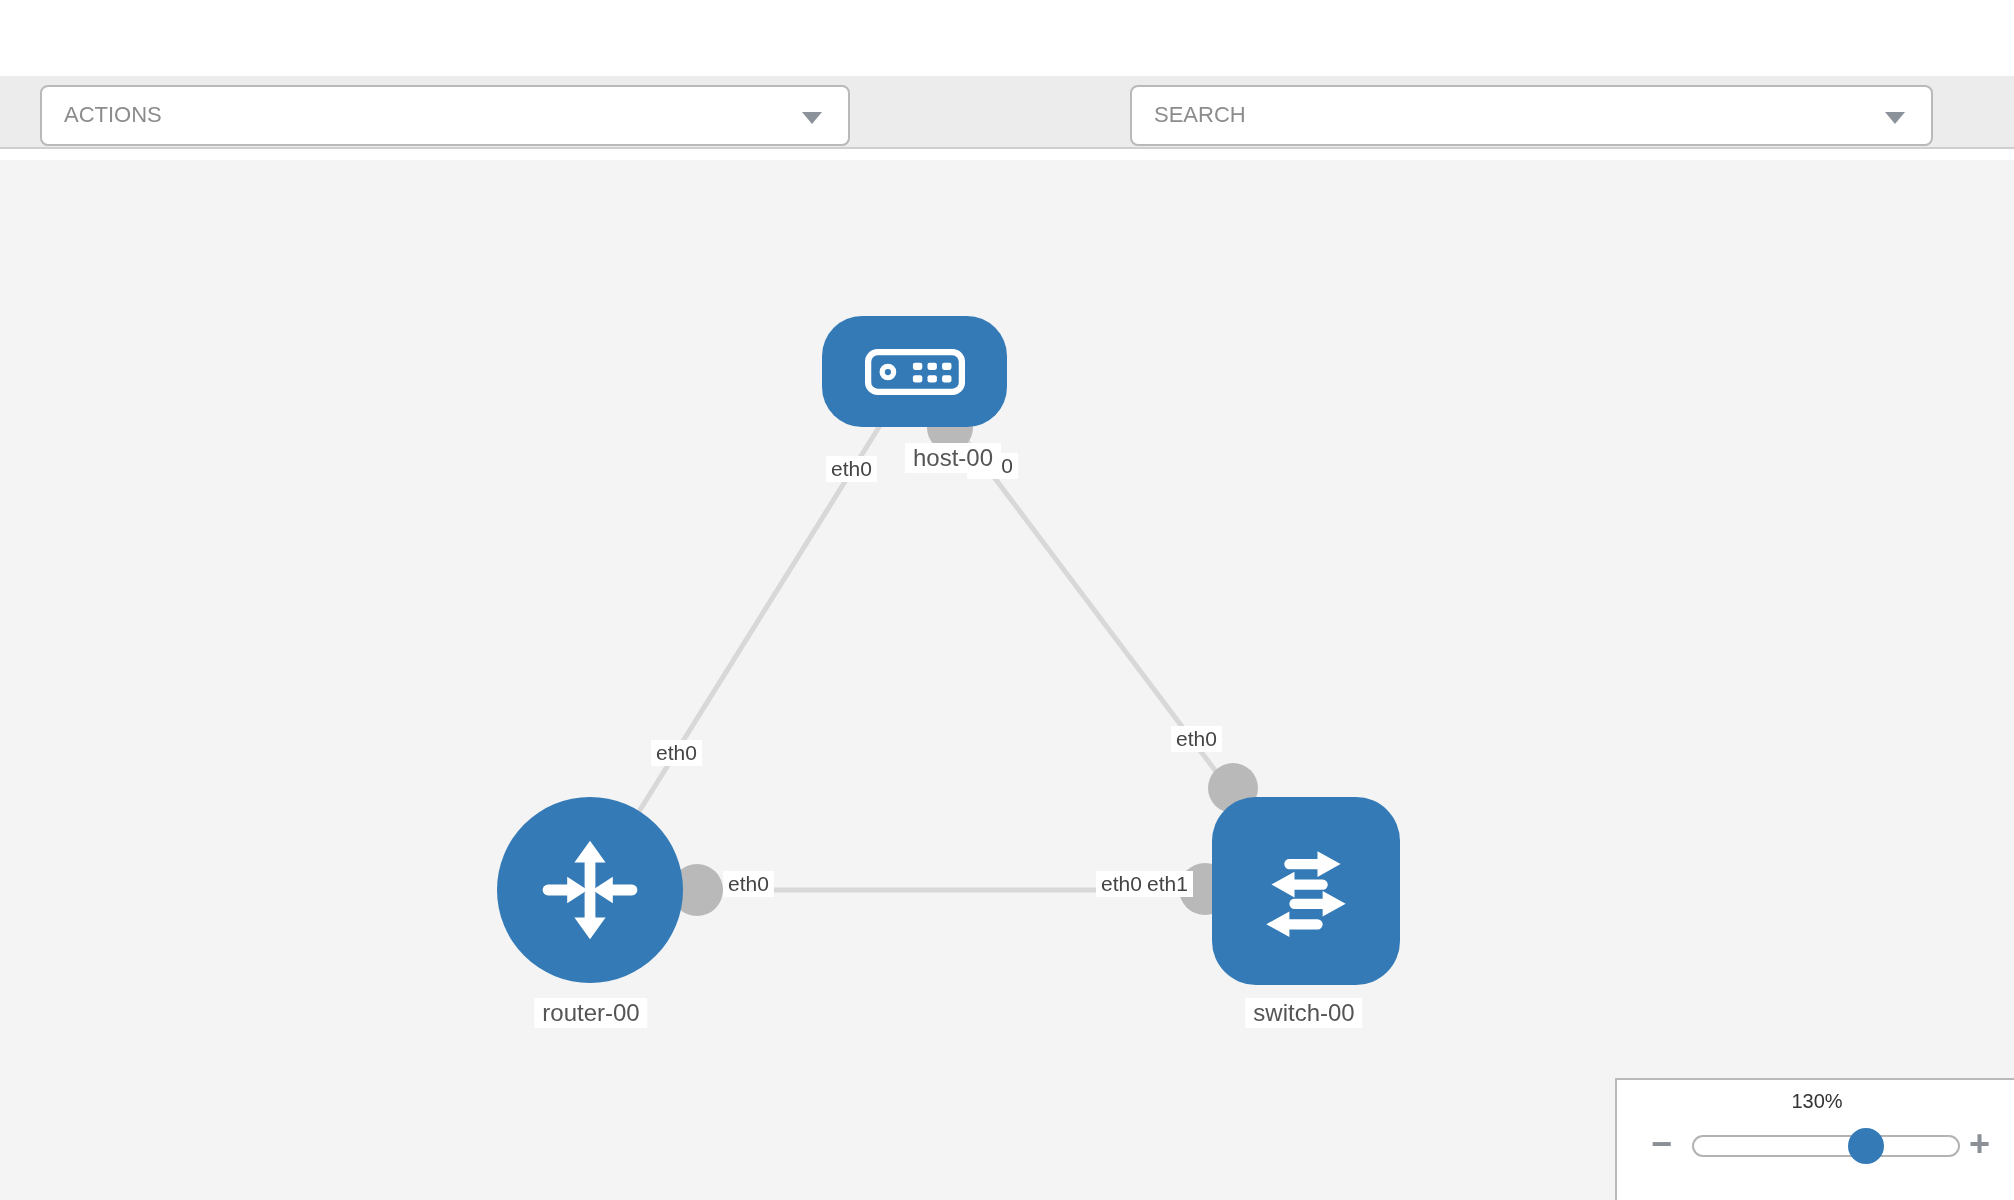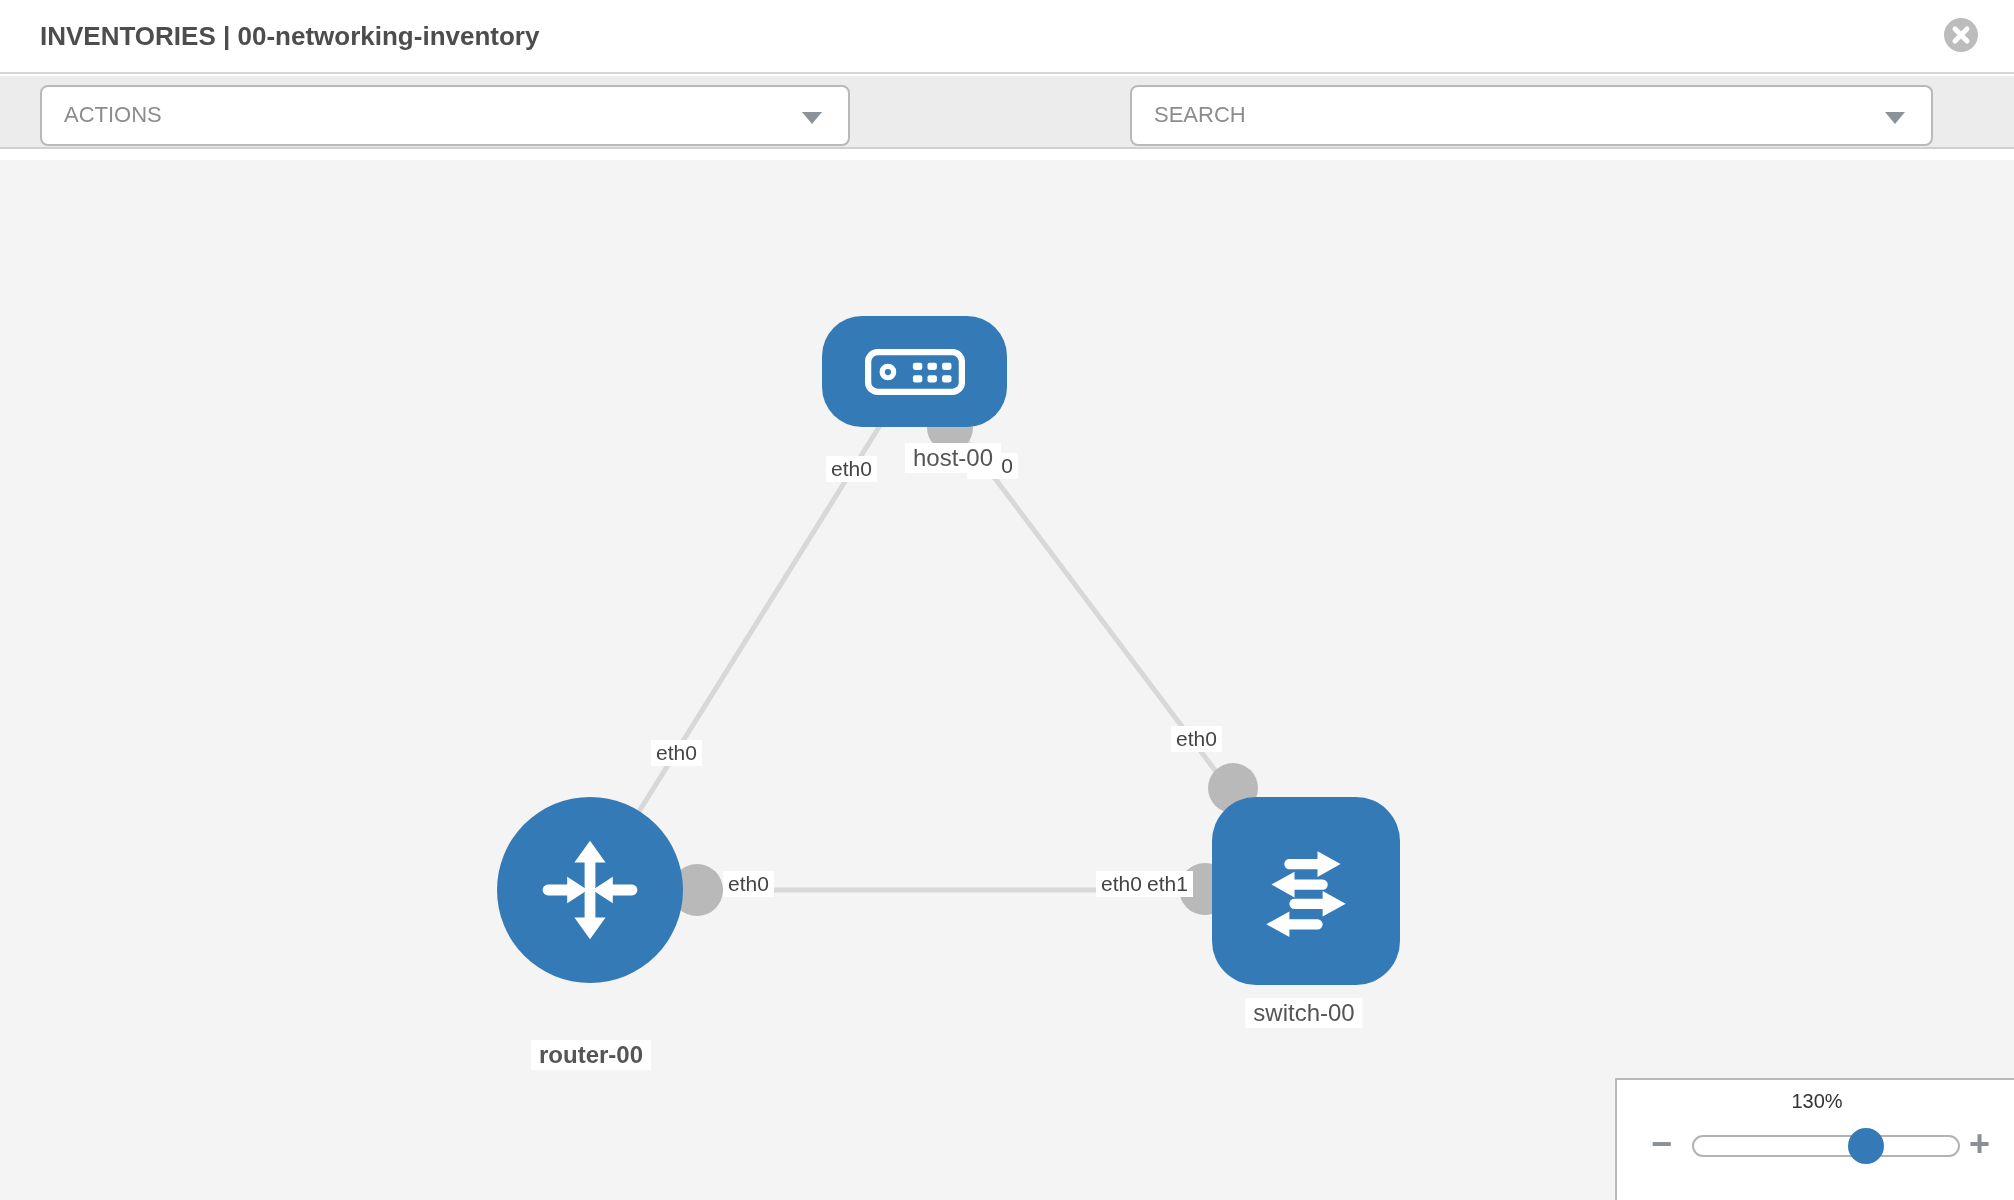--- a/index.html
+++ b/index.html
@@ -57,29 +57,20 @@
   .zoom-track { position:absolute; left:75px; top:55px; width:268px; height:22px;
                 background:#fff; border:2px solid #b3b3b3; border-radius:12px; cursor:pointer; }
   .zoom-thumb { position:absolute; left:231px; top:48px; width:36px; height:36px;
                 border-radius:50%; background:#337ab7; cursor:pointer; }
 </style>
 </head>
 <body>
 
 <div class="stage">
 
-  <div class="header">
-    <div class="header-title">INVENTORIES | 00-networking-inventory</div>
-    <div class="close-btn">
-      <svg width="36" height="36" viewBox="0 0 36 36">
-        <circle cx="18" cy="18" r="17" fill="#bcbcbc"></circle>
-        <path d="M12 12 L24 24 M24 12 L12 24" stroke="#ffffff" stroke-width="5" stroke-linecap="round"></path>
-      </svg>
-    </div>
-  </div>
 
   <div class="toolbar">
     <div class="select-box actions-box">
       <span class="select-label">ACTIONS</span>
       <span class="caret"></span>
     </div>
 
     <div class="tool-btn tool-wrench">
       <svg width="36" height="36" viewBox="0 0 24 24">
         <path fill="#777d84" d="M21.9 6.1c-.1-.4-.6-.5-.9-.2l-2.6 2.6c-.3.3-.8.3-1.1 0l-1.8-1.8c-.3-.3-.3-.8 0-1.1l2.6-2.6c.3-.3.2-.8-.2-.9C17.3 1.9 16.7 1.8 16 1.8c-3.2 0-5.8 2.6-5.8 5.8 0 .5.1 1 .2 1.5l-7.6 7.6c-1 1-1 2.7 0 3.7s2.7 1 3.7 0l7.6-7.6c.5.1 1 .2 1.5.2 3.2 0 5.8-2.6 5.8-5.8 0-.4 0-.8-.1-1.1z"></path>
@@ -153,21 +144,21 @@
           <polygon points="23,45 41,35 41,55" stroke="none"></polygon>
           <line x1="41" y1="60" x2="66" y2="60"></line>
           <polygon points="81,60 63,50 63,70" stroke="none"></polygon>
           <line x1="59" y1="76" x2="34" y2="76"></line>
           <polygon points="19,76 37,66 37,86" stroke="none"></polygon>
         </g>
       </svg>
     </div>
 
     <div class="chip name-chip centered" style="left:917px; top:283px;margin-left:36px;">host-00</div>
-    <div class="chip name-chip centered" style="left:591px; top:880px;font-weight:bold;">router-00</div>
+    <div class="chip name-chip centered" style="left:591px; top:838px;">router-00</div>
     <div class="chip name-chip centered" style="left:1304px; top:838px;text-align:center;">switch-00</div>
 
     <div class="chip if-chip" style="left:826px; top:296px;">eth0</div>
     <div class="chip if-chip" style="left:967px; top:293px;">eth0</div>
     <div class="chip if-chip" style="left:651px; top:580px;">eth0</div>
     <div class="chip if-chip" style="left:1171px; top:566px;">eth0</div>
     <div class="chip if-chip" style="left:723px; top:711px;">eth0</div>
     <div class="chip if-chip" style="left:1096px; top:711px;">eth0</div>
     <div class="chip if-chip" style="left:1118px; top:711px; z-index:6;margin-left:24px;">eth1</div>
 

